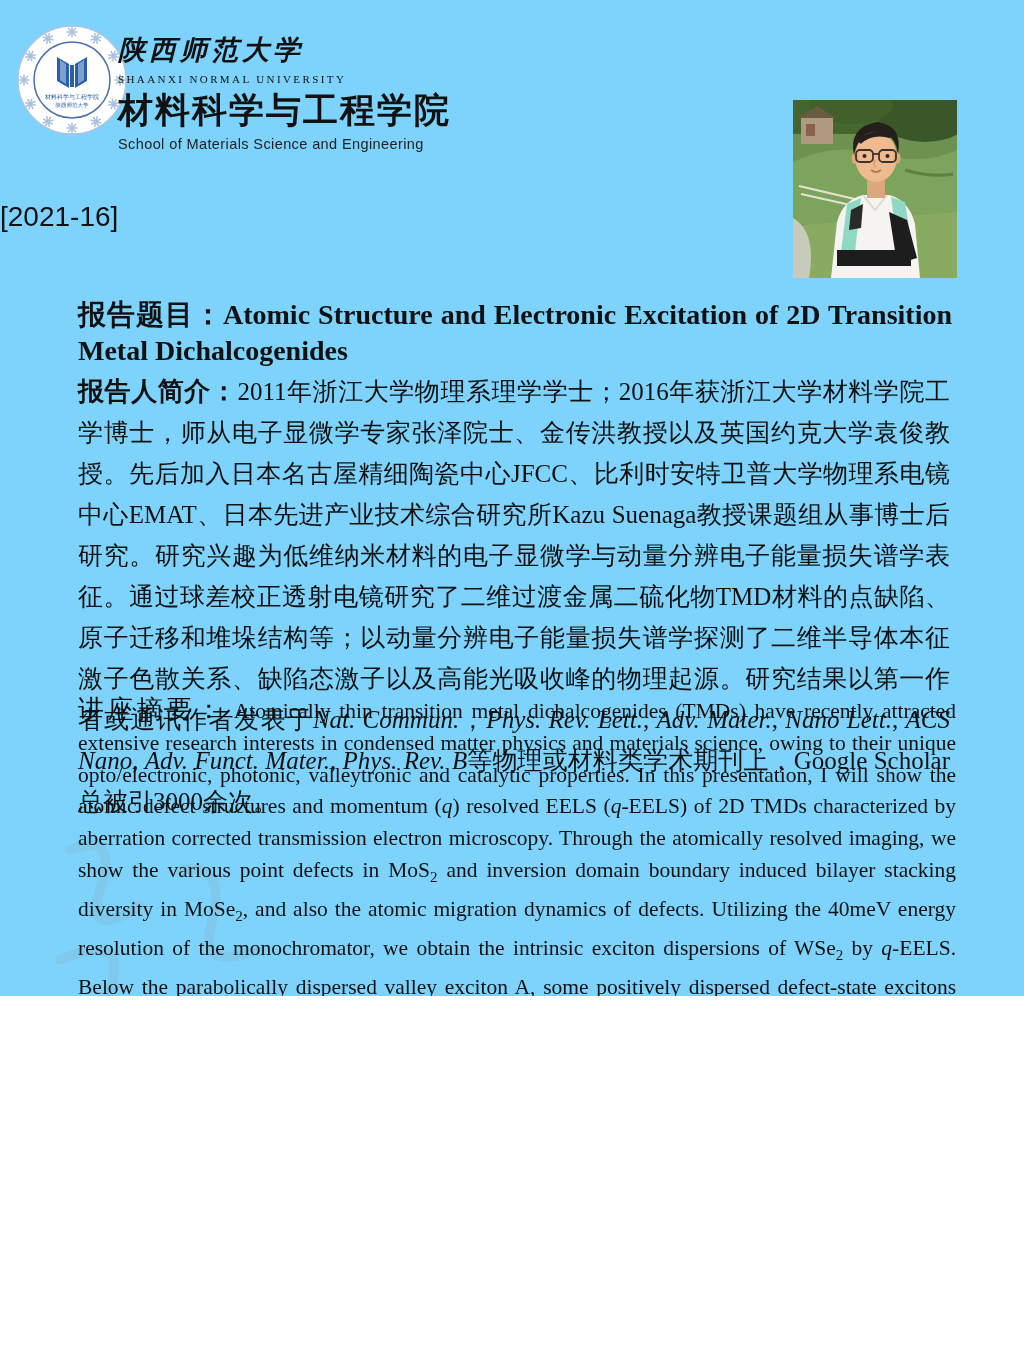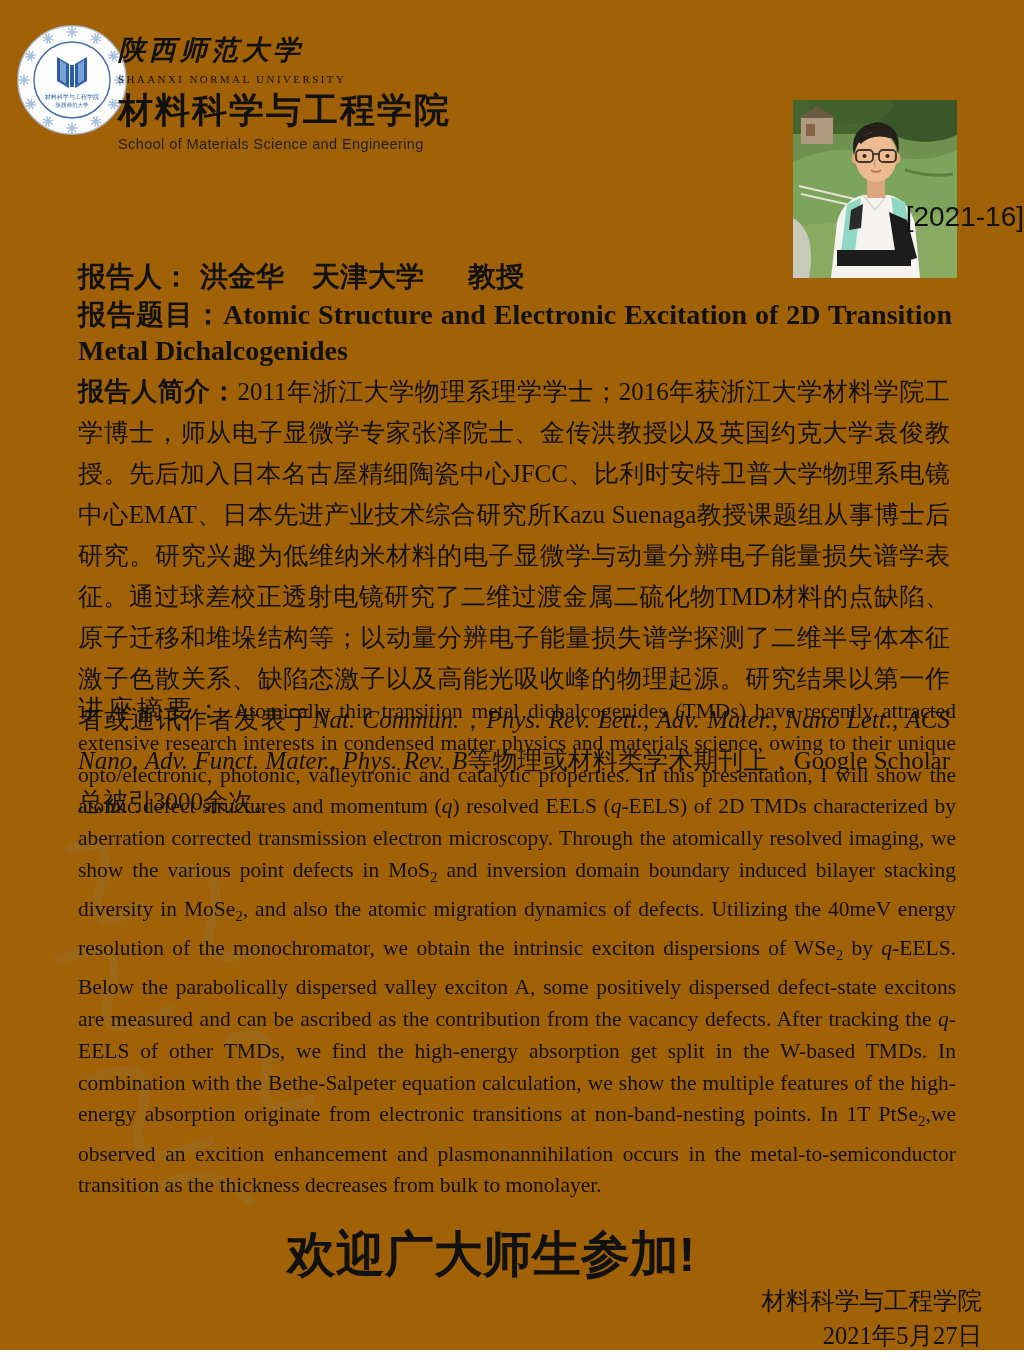--- a/index.html
+++ b/index.html
@@ -1,19 +1,19 @@
 <!DOCTYPE html>
 <html><head>
 <meta charset="utf-8">
 <style>
   * { margin:0; padding:0; box-sizing:border-box; }
   html,body { background:#ffffff; }
   .page {
-    position:relative; width:1024px; height:1350px; margin:0 auto;
-    background:#a16207; color:#111;
+    position:relative; width:1024px; height:996px; margin:0 auto;
+    background:#7dd3fc; color:#111;
     font-family:"Liberation Serif","DejaVu Serif",serif;
     overflow:hidden;
   }
   
   .brand { position:absolute; left:16px; top:24px; display:flex; align-items:flex-start; }
   .logo-wrap { width:112px; height:114px; flex:0 0 auto; }
   .brand-text { margin-left:-10px; padding-top:8px; }
   .brand-calligraphy {
     font-size:27px; font-weight:bold; font-style:italic; letter-spacing:4px;
     font-family:"Liberation Serif","DejaVu Serif",serif;
@@ -29,22 +29,22 @@
   }
   
   .photo { position:absolute; left:793px; top:100px; width:164px; height:178px; }
   .photo svg { display:block; width:100%; height:100%; }
   
   .title {
     position:absolute; left:0; right:0; top:120px; text-align:center;
     font-size:57px; font-weight:bold; letter-spacing:10px; white-space:nowrap;
   }
   .issue {
-    position:absolute; left:0; right:0; top:201px; text-align:right;
-    font-family:"Liberation Sans","DejaVu Sans",sans-serif; font-size:28px;padding-left:40px;
+    position:absolute; left:0; right:0; top:201px; text-align:left;
+    font-family:"Liberation Sans","DejaVu Sans",sans-serif; font-size:28px;
   }
   
   .speaker-line { position:absolute; left:78px; top:258px; font-size:28px; font-weight:bold; }
   .speaker-line .sp-name { margin-left:10px; }
   .speaker-line .sp-affil { margin-left:28px; }
   .speaker-line .sp-pos { margin-left:44px; }
   .topic {
     position:absolute; left:78px; top:297px; width:874px;
     font-size:28px; font-weight:bold; line-height:36px; text-align:justify;
   }
@@ -169,23 +169,20 @@
       <path d="M54 104 L68 98 L62 152 L48 152 Z" fill="#8fd8c4"></path>
       <path d="M98 97 L112 102 L120 152 L106 154 Z" fill="#8fd8c4"></path>
       <path d="M58 110 L70 104 L68 128 L56 130 Z" fill="#2a2a2a"></path>
       <path d="M96 112 L114 120 L124 158 L104 164 Z" fill="#1d1d1d"></path>
       <rect x="44" y="150" width="74" height="16" fill="#1d1d1d"></rect>
     </svg>
   </div>
 
   <div class="issue">[2021-16]</div>
 
-  <div class="speaker-line">
-    <span>报告人：</span><span class="sp-name">洪金华</span><span class="sp-affil">天津大学</span><span class="sp-pos">教授</span>
-  </div>
 
   <div class="topic">
     <span>报告题目：</span><span>Atomic Structure and Electronic Excitation of 2D Transition Metal Dichalcogenides</span>
   </div>
 
   <p class="bio">
     <span class="para-label">报告人简介：</span><span>2011年浙江大学物理系理学学士；2016年获浙江大学材料学院工学博士，师从电子显微学专家张泽院士、金传洪教授以及英国约克大学袁俊教授。先后加入日本名古屋精细陶瓷中心JFCC、比利时安特卫普大学物理系电镜中心EMAT、日本先进产业技术综合研究所Kazu Suenaga教授课题组从事博士后研究。研究兴趣为低维纳米材料的电子显微学与动量分辨电子能量损失谱学表征。通过球差校正透射电镜研究了二维过渡金属二硫化物TMD材料的点缺陷、原子迁移和堆垛结构等；以动量分辨电子能量损失谱学探测了二维半导体本征激子色散关系、缺陷态激子以及高能光吸收峰的物理起源。研究结果以第一作者或通讯作者发表于<i>Nat. Commun.</i>，<i>Phys. Rev. Lett.</i>, <i>Adv. Mater.</i>, <i>Nano Lett.</i>, <i>ACS Nano</i>, <i>Adv. Funct. Mater., Phys. Rev. B</i>等物理或材料类学术期刊上，Google Scholar总被引3000余次。</span>
   </p>
 
   <p class="abstract">

